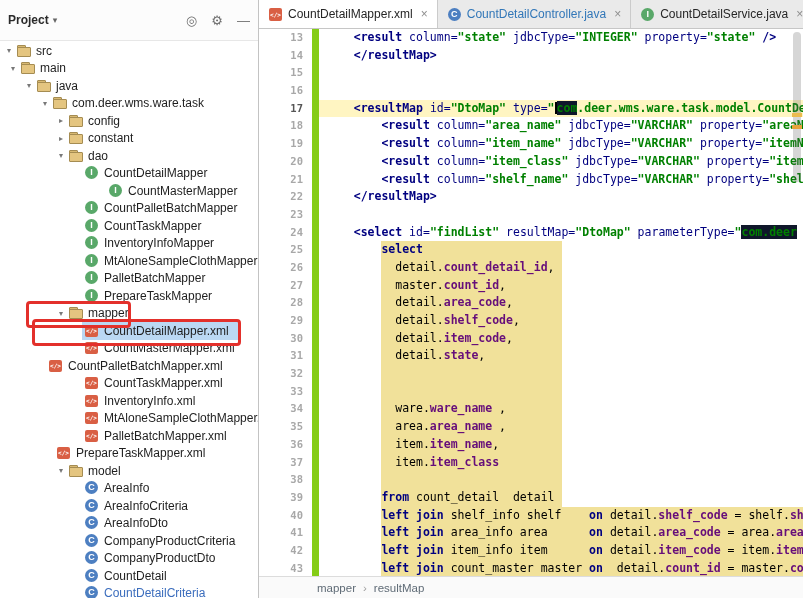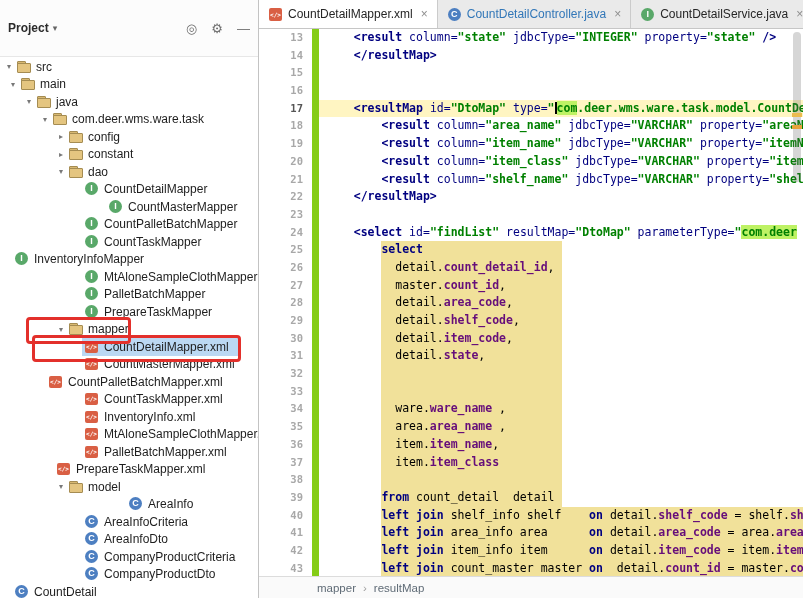--- a/index.html
+++ b/index.html
@@ -1,21 +1,21 @@
 <!DOCTYPE html>
 <html><head>
 <meta charset="utf-8">
 <style>
   html,body{margin:0;padding:0;background:#fff;}
   body{width:803px;height:598px;overflow:hidden;font-family:"Liberation Sans",sans-serif;-webkit-font-smoothing:antialiased;}
   .app{display:flex;width:803px;height:598px;}
 
   
   .ppanel{width:258px;flex:none;display:flex;flex-direction:column;background:#fff;border-right:1px solid #C3C3C3;overflow:hidden;}
-  .phead{height:24px;flex:none;display:flex;align-items:center;gap:4px;padding:16px 8px;background:#FCFCFC;border-bottom:1px solid #E7E7E7;}
+  .phead{height:24px;flex:none;display:flex;align-items:center;gap:4px;padding:8px 8px;background:#FCFCFC;border-bottom:1px solid #E7E7E7;}
   .ptitle{font-weight:bold;font-size:12px;color:#2B2B2B;}
   .pcaret{font-size:9px;color:#666;}
   .picons{margin-left:auto;display:flex;gap:14px;color:#6F6F6F;font-size:13px;line-height:1;}
   .pic{cursor:default;}
   .tree{position:relative;flex:1;overflow:hidden;padding-top:1px;}
   .row{height:17.5px;display:flex;align-items:center;font-size:12px;color:#1E1E1E;white-space:nowrap;overflow:hidden;cursor:default;}
   .row .arrow{width:14px;flex:none;text-align:center;font-size:8px;color:#787878;}
   .ticon{width:16px;height:16px;margin-right:4px;flex:none;position:relative;display:inline-block;}
   .ticon.folder::before,.ticon.package::before{content:"";position:absolute;left:1px;top:2px;width:7px;height:3px;background:#D8B972;border:1px solid #A58C52;border-radius:1px 1px 0 0;}
   .ticon.folder::after,.ticon.package::after{content:"";position:absolute;left:1px;top:4px;width:12px;height:8px;background:#E4C580;border:1px solid #A58C52;border-radius:1px;}
@@ -47,21 +47,21 @@
   .cl.cur .lt{background:#FFF5C2;}
   .cl.cur .ln{color:#555;}
   .lt.ia{background:linear-gradient(to right,rgba(0,0,0,0) 0 62px,#F1E19A 62px 243px,rgba(0,0,0,0) 243px);}
   .lt.ib{background:linear-gradient(to right,rgba(0,0,0,0) 0 62px,#F1E19A 62px);}
   .tk-p{color:#000;}
   .tk-t{color:#000080;font-weight:bold;}
   .tk-a{color:#000080;}
   .tk-v{color:#008000;font-weight:bold;}
   .tk-k{color:#000080;font-weight:bold;}
   .tk-c{color:#660E7A;font-weight:600;}
-  .tk-s{color:#008000;font-weight:bold;background:#bef264;margin-top:38px;}
+  .tk-s{color:#008000;font-weight:bold;background:#0f172a;margin-top:38px;}
   .caret{display:inline-block;width:0;border-left:2px solid #000;height:12px;vertical-align:-2px;}
 
   .vtrack{position:absolute;top:0;right:0;width:13px;height:100%;}
   .vthumb{position:absolute;top:3px;right:2px;width:8px;height:150px;border-radius:4px;background:rgba(90,90,90,0.25);}
   .mark{position:absolute;right:1px;width:10px;height:4px;}
   .m1{top:84px;background:#ECBB4F;}
   .m2{top:96px;background:#E7A33C;}
 
   .crumbs{height:21px;flex:none;background:#FAFAFA;border-top:1px solid #DCDCDC;display:flex;align-items:center;gap:7px;padding-left:58px;font-size:11.5px;color:#5F6B76;}
   .csep{color:#A0A0A0;}
@@ -131,21 +131,21 @@
         <div class="row" style="padding-left: 70px;">
           <span class="arrow"></span>
           <span class="ticon interface"></span>
           <span class="tlabel">CountPalletBatchMapper</span>
         </div>
         <div class="row" style="padding-left: 70px;">
           <span class="arrow"></span>
           <span class="ticon interface"></span>
           <span class="tlabel">CountTaskMapper</span>
         </div>
-        <div class="row" style=" text-align: center;">
+        <div class="row" style="padding-left: 70px; text-align: center;">
           <span class="arrow"></span>
           <span class="ticon interface"></span>
           <span class="tlabel">InventoryInfoMapper</span>
         </div>
         <div class="row" style="padding-left: 70px;">
           <span class="arrow"></span>
           <span class="ticon interface"></span>
           <span class="tlabel">MtAloneSampleClothMapper</span>
         </div>
         <div class="row" style="padding-left: 70px;">
@@ -201,21 +201,21 @@
         <div class="row" style="padding-left: 42px;">
           <span class="arrow"></span>
           <span class="ticon xml"></span>
           <span class="tlabel">PrepareTaskMapper.xml</span>
         </div>
         <div class="row" style="padding-left: 54px;">
           <span class="arrow">▾</span>
           <span class="ticon folder"></span>
           <span class="tlabel">model</span>
         </div>
-        <div class="row" style="padding-left: 70px; margin-left: 44px;">
+        <div class="row" style="padding-left: 70px;">
           <span class="arrow"></span>
           <span class="ticon class"></span>
           <span class="tlabel">AreaInfo</span>
         </div>
         <div class="row" style="padding-left: 70px;">
           <span class="arrow"></span>
           <span class="ticon class"></span>
           <span class="tlabel">AreaInfoCriteria</span>
         </div>
         <div class="row" style="padding-left: 70px;">
@@ -226,21 +226,21 @@
         <div class="row" style="padding-left: 70px;">
           <span class="arrow"></span>
           <span class="ticon class"></span>
           <span class="tlabel">CompanyProductCriteria</span>
         </div>
         <div class="row" style="padding-left: 70px;">
           <span class="arrow"></span>
           <span class="ticon class"></span>
           <span class="tlabel">CompanyProductDto</span>
         </div>
-        <div class="row" style="">
+        <div class="row" style="padding-left: 70px;">
           <span class="arrow"></span>
           <span class="ticon class"></span>
           <span class="tlabel">CountDetail</span>
         </div>
         <div class="row" style="padding-left: 70px;">
           <span class="arrow"></span>
           <span class="ticon class"></span>
           <span class="tlabel accent">CountDetailCriteria</span>
         </div>
       </div>

